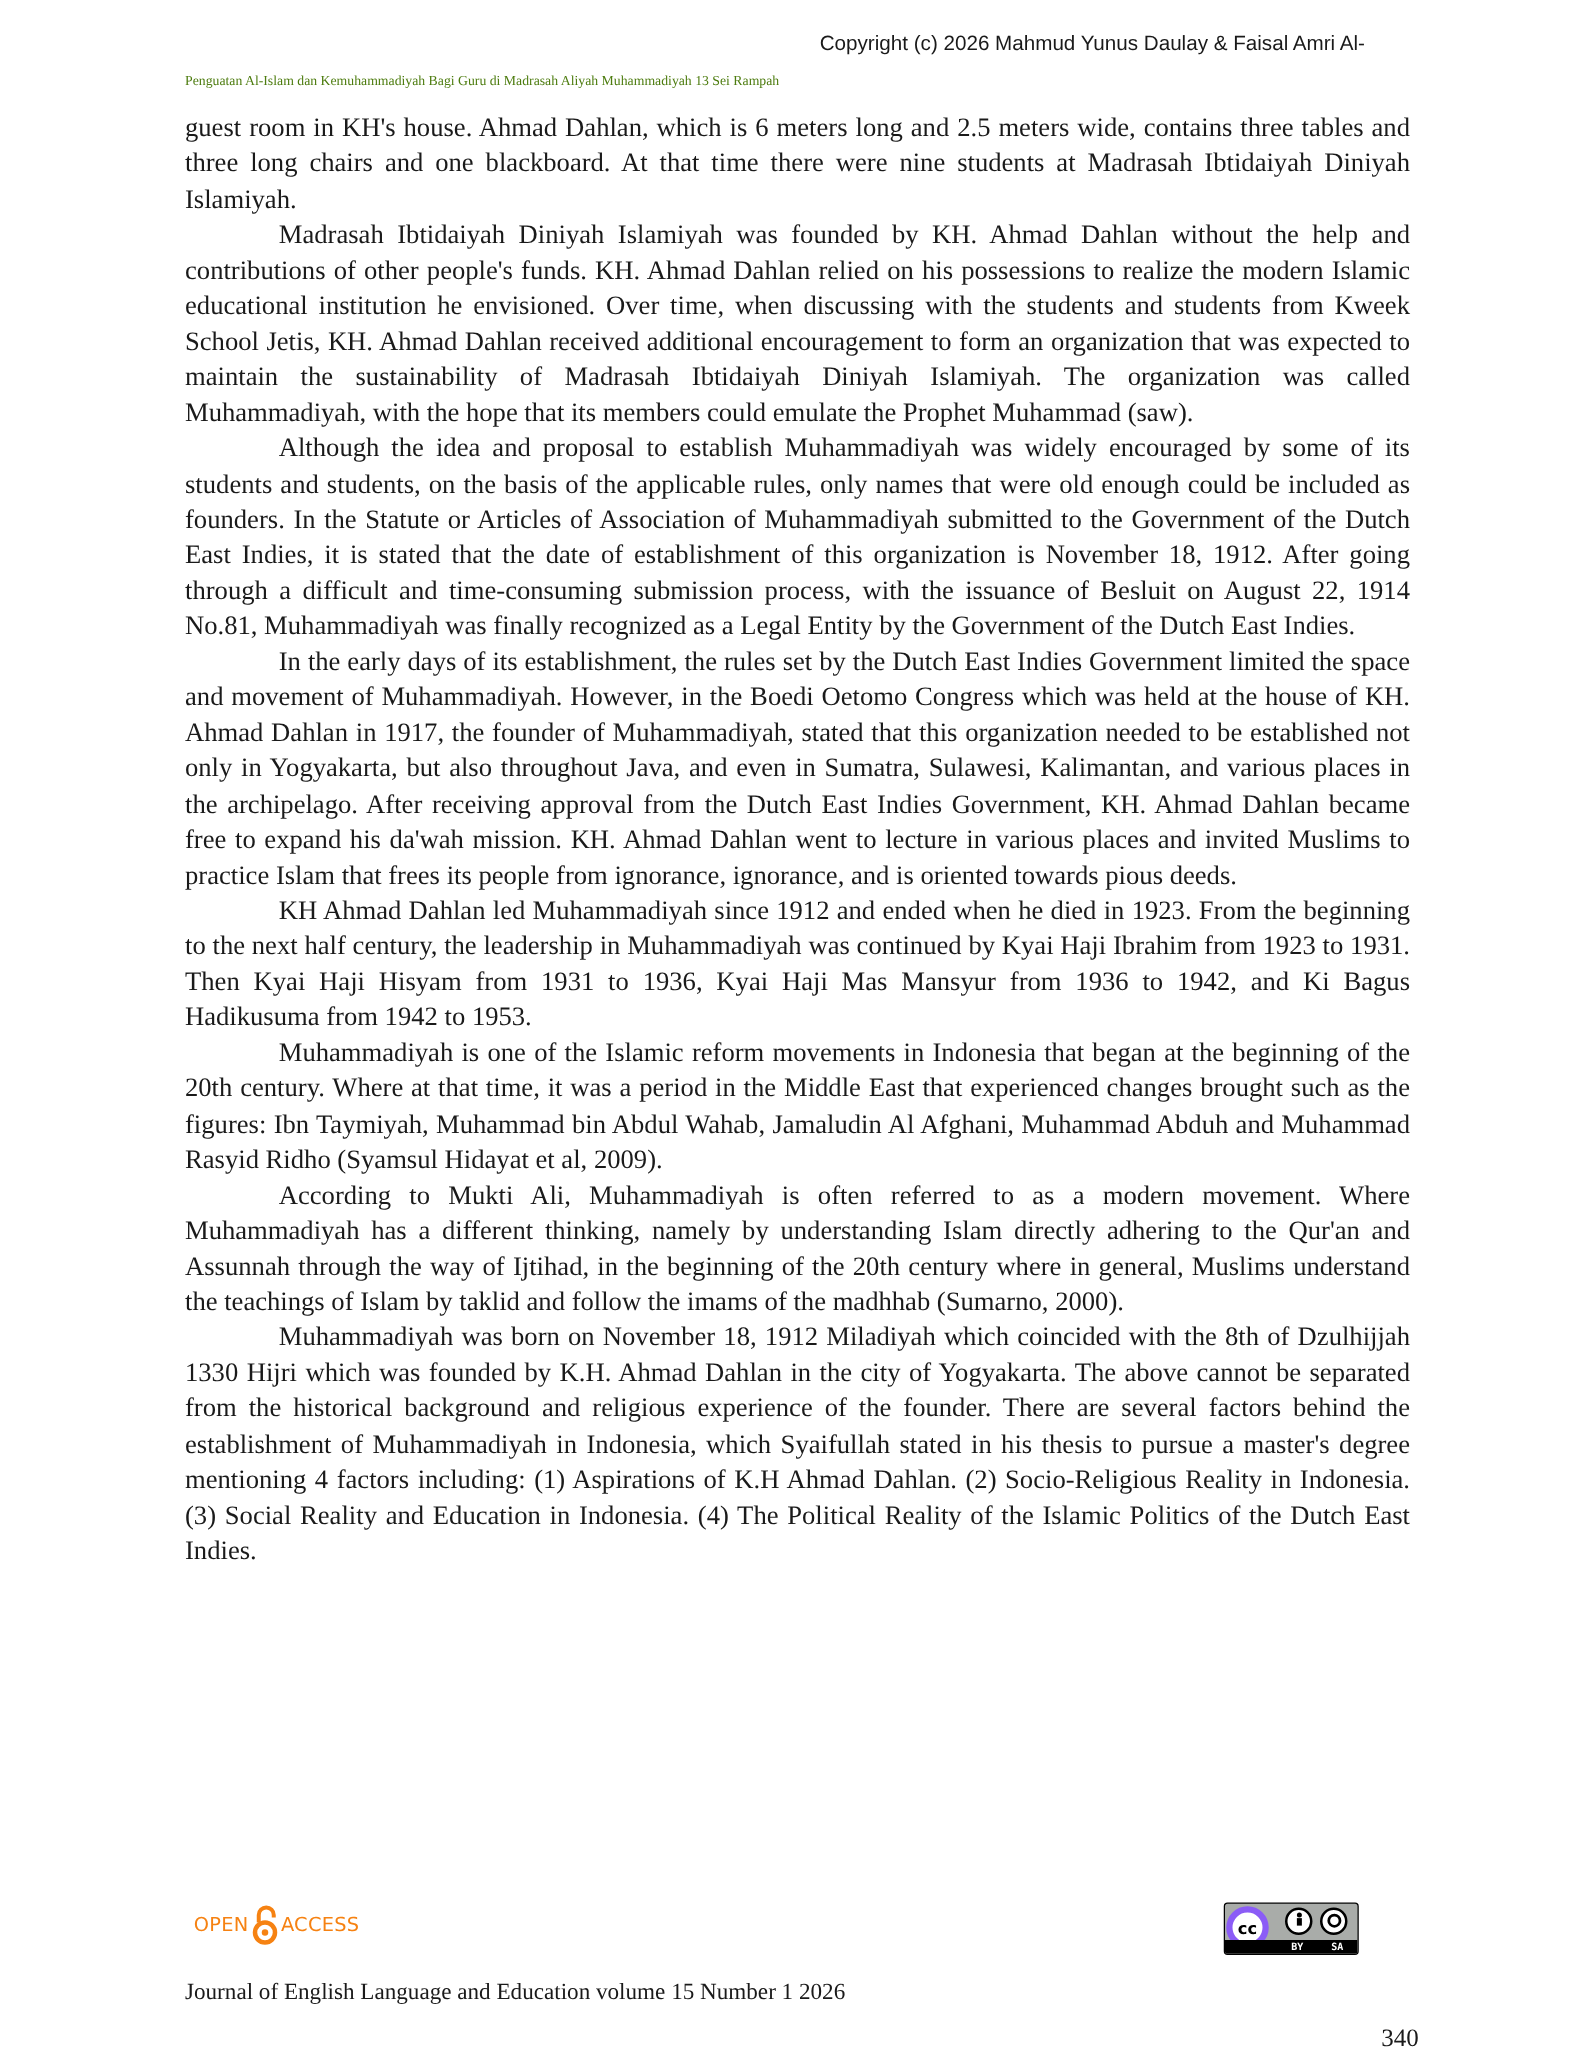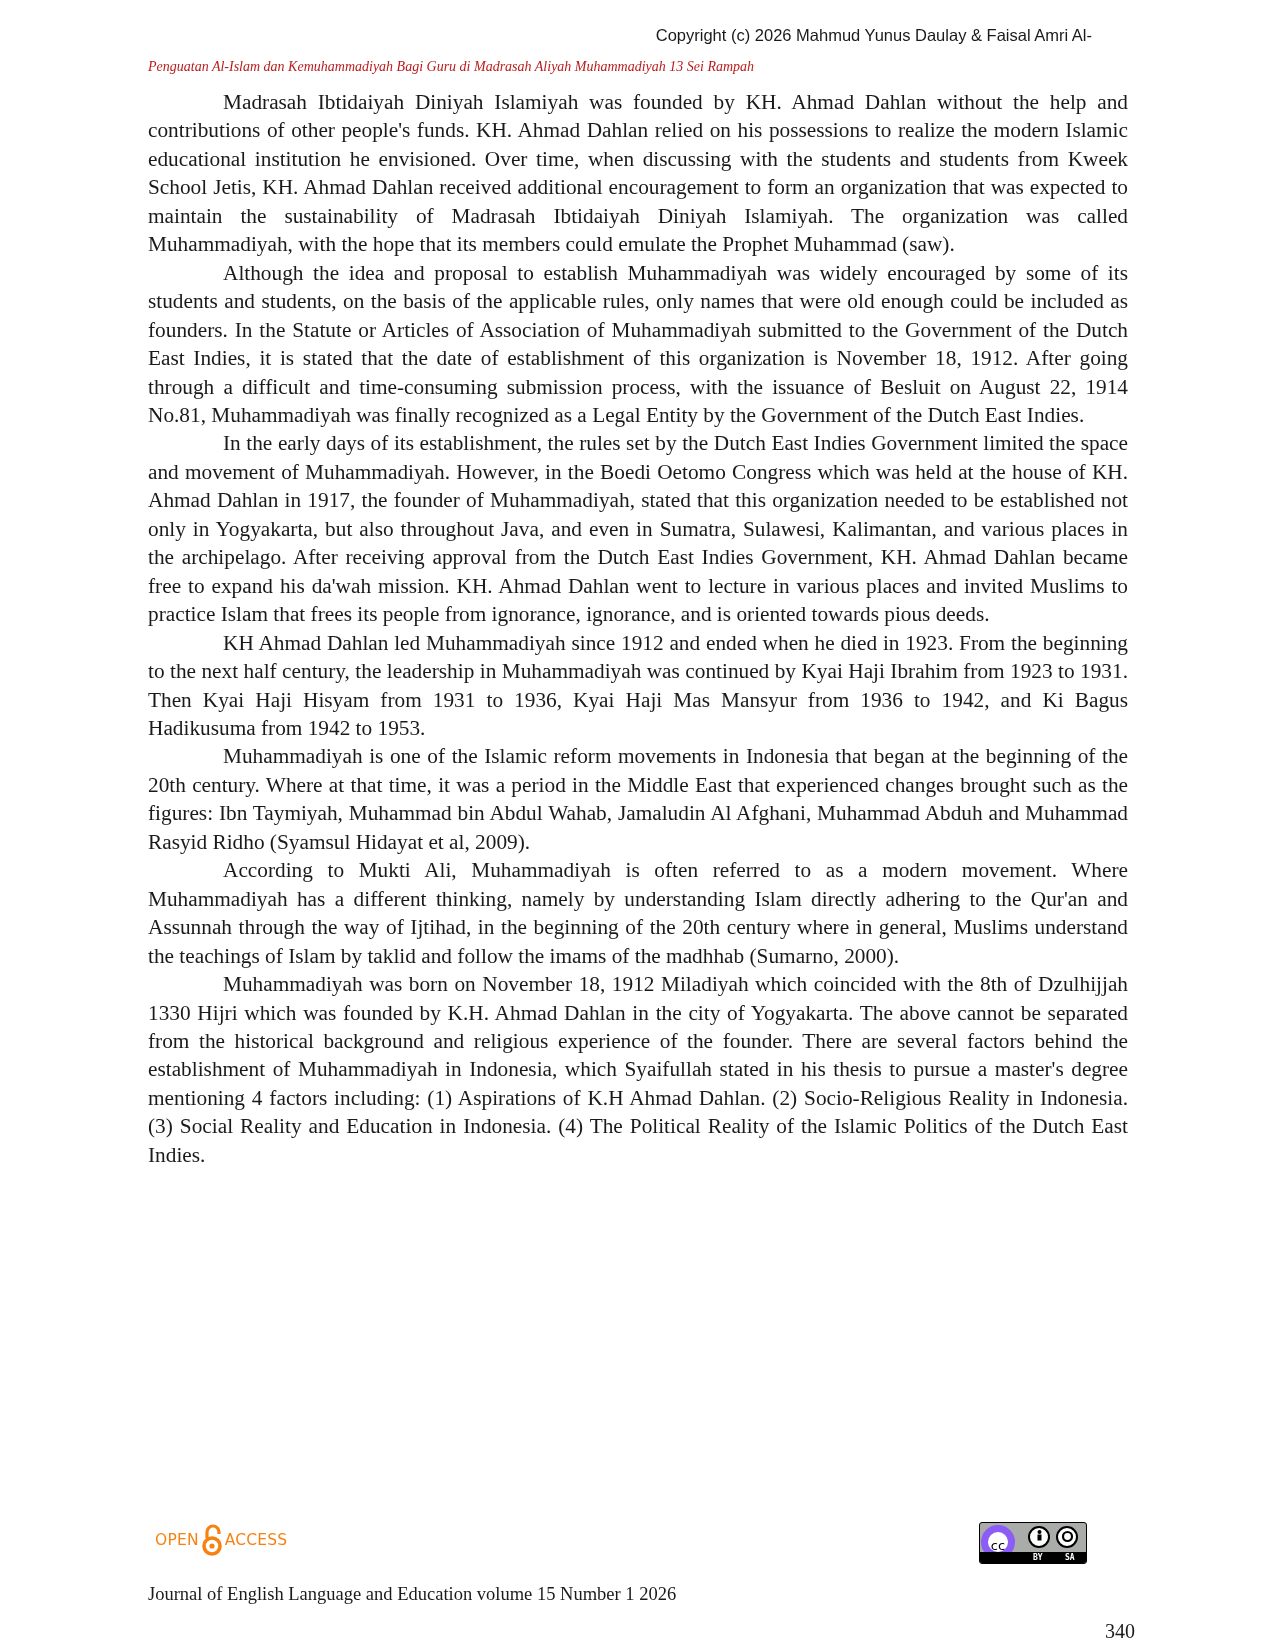--- a/index.html
+++ b/index.html
@@ -21,23 +21,22 @@
       font-family: Liberation Sans, sans-serif;
       font-size: 16.5px;
       color: #1a1a1a;
       white-space: nowrap;
     }
     .running-title {
       position: absolute;
       top: 59px;
       left: 148px;
       font-family: "Liberation Serif", serif;
-      font-style: italic;
-      font-size: 14px;
-      color: #b91c1c;
+      font-size: 11px;
+      color: #4d7c0f;
       white-space: nowrap;
     }
     .body-text {
       position: absolute;
       top: 88px;
       left: 148px;
       width: 980px;
       font-family: "Liberation Serif", serif;
       font-size: 21.3px;
       line-height: 28.45px;
@@ -109,24 +108,24 @@
       background: #000;
     }
     .cc-badge .cc-circle {
       position: absolute;
       left: 1px;
       top: 2px;
       width: 34px;
       height: 34px;
       border-radius: 50%;
       background: #fff;
-      border: 7px solid #8b5cf6;
+      border: 5px solid #8b5cf6;
       box-sizing: border-box;
       font-family: "DejaVu Sans", sans-serif;
-      font-weight: normal;
+      font-weight: bold;
       font-size: 13px;
       line-height: 28px;
       text-align: center;
       color: #000;
     }
     .cc-badge .cc-small {
       position: absolute;
       top: 3px;
       width: 22px;
       height: 22px;
@@ -174,20 +173,21 @@
       margin-top: 38px;
     }
   </style>
 </head>
 <body>
 
 <div class="copyright-line">Copyright (c) 2026 Mahmud Yunus Daulay &amp; Faisal Amri Al-</div>
 <div class="running-title">Penguatan Al-Islam dan Kemuhammadiyah Bagi Guru di Madrasah Aliyah Muhammadiyah 13 Sei Rampah</div>
 
 <div class="body-text">
+  <p class="continued">guest room in KH's house. Ahmad Dahlan, which is 6 meters long and 2.5 meters wide, contains three tables and three long chairs and one blackboard. At that time there were nine students at Madrasah Ibtidaiyah Diniyah Islamiyah.</p>
   <p>Madrasah Ibtidaiyah Diniyah Islamiyah was founded by KH. Ahmad Dahlan without the help and contributions of other people's funds. KH. Ahmad Dahlan relied on his possessions to realize the modern Islamic educational institution he envisioned. Over time, when discussing with the students and students from Kweek School Jetis, KH. Ahmad Dahlan received additional encouragement to form an organization that was expected to maintain the sustainability of Madrasah Ibtidaiyah Diniyah Islamiyah. The organization was called Muhammadiyah, with the hope that its members could emulate the Prophet Muhammad (saw).</p>
   <p>Although the idea and proposal to establish Muhammadiyah was widely encouraged by some of its students and students, on the basis of the applicable rules, only names that were old enough could be included as founders. In  the Statute or Articles of Association of Muhammadiyah submitted to the Government of the Dutch East Indies, it is stated that the date of establishment of this organization is November 18, 1912. After going through a difficult and time-consuming submission process, with the issuance  of Besluit on August 22, 1914 No.81, Muhammadiyah was finally recognized as a Legal Entity by the Government of the Dutch East Indies.</p>
   <p>In the early days of its establishment, the rules set by the Dutch East Indies Government limited the space and movement of Muhammadiyah. However, in the Boedi Oetomo Congress which was held at the house of KH. Ahmad Dahlan in 1917, the founder of Muhammadiyah, stated that this organization needed to be established not only in Yogyakarta, but also throughout Java, and even in Sumatra, Sulawesi, Kalimantan, and various places in the archipelago. After receiving approval from the Dutch East Indies Government, KH. Ahmad Dahlan became free to expand his da'wah mission. KH. Ahmad Dahlan went to lecture in various places and invited Muslims to practice Islam that frees its people from ignorance, ignorance, and is oriented towards pious deeds.</p>
   <p>KH Ahmad Dahlan led Muhammadiyah since 1912 and ended when he died in 1923. From the beginning to the next half century, the leadership in Muhammadiyah was continued by Kyai Haji Ibrahim from 1923 to 1931. Then Kyai Haji Hisyam from 1931 to 1936, Kyai Haji Mas Mansyur from 1936 to 1942, and Ki Bagus Hadikusuma from 1942 to 1953.</p>
   <p>Muhammadiyah is one of the Islamic reform movements in Indonesia that began at the beginning of the 20th century. Where at that time, it was a period in the Middle East that experienced changes brought such as the figures: Ibn Taymiyah, Muhammad bin Abdul Wahab, Jamaludin Al Afghani, Muhammad Abduh and Muhammad Rasyid Ridho (Syamsul Hidayat et al, 2009).</p>
   <p>According to Mukti Ali, Muhammadiyah is often referred to as a modern movement. Where Muhammadiyah has a different thinking, namely by understanding Islam directly adhering to the Qur'an and Assunnah through the way of Ijtihad, in the beginning of the 20th century where in general, Muslims understand the teachings of Islam by taklid and follow the imams of the madhhab (Sumarno, 2000).</p>
   <p>Muhammadiyah was born on November 18, 1912 Miladiyah which coincided with the 8th of Dzulhijjah 1330 Hijri which was founded by K.H. Ahmad Dahlan in the city of Yogyakarta. The above cannot be separated from the historical background and religious experience of the founder. There are several factors behind the establishment of Muhammadiyah in Indonesia, which Syaifullah stated in his thesis to pursue a master's degree mentioning 4 factors including: (1) Aspirations of K.H Ahmad Dahlan. (2) Socio-Religious Reality in Indonesia. (3) Social Reality and Education in Indonesia. (4) The Political Reality of the Islamic Politics of the Dutch East Indies.</p>
 </div>
 
 <div class="footer-license">

